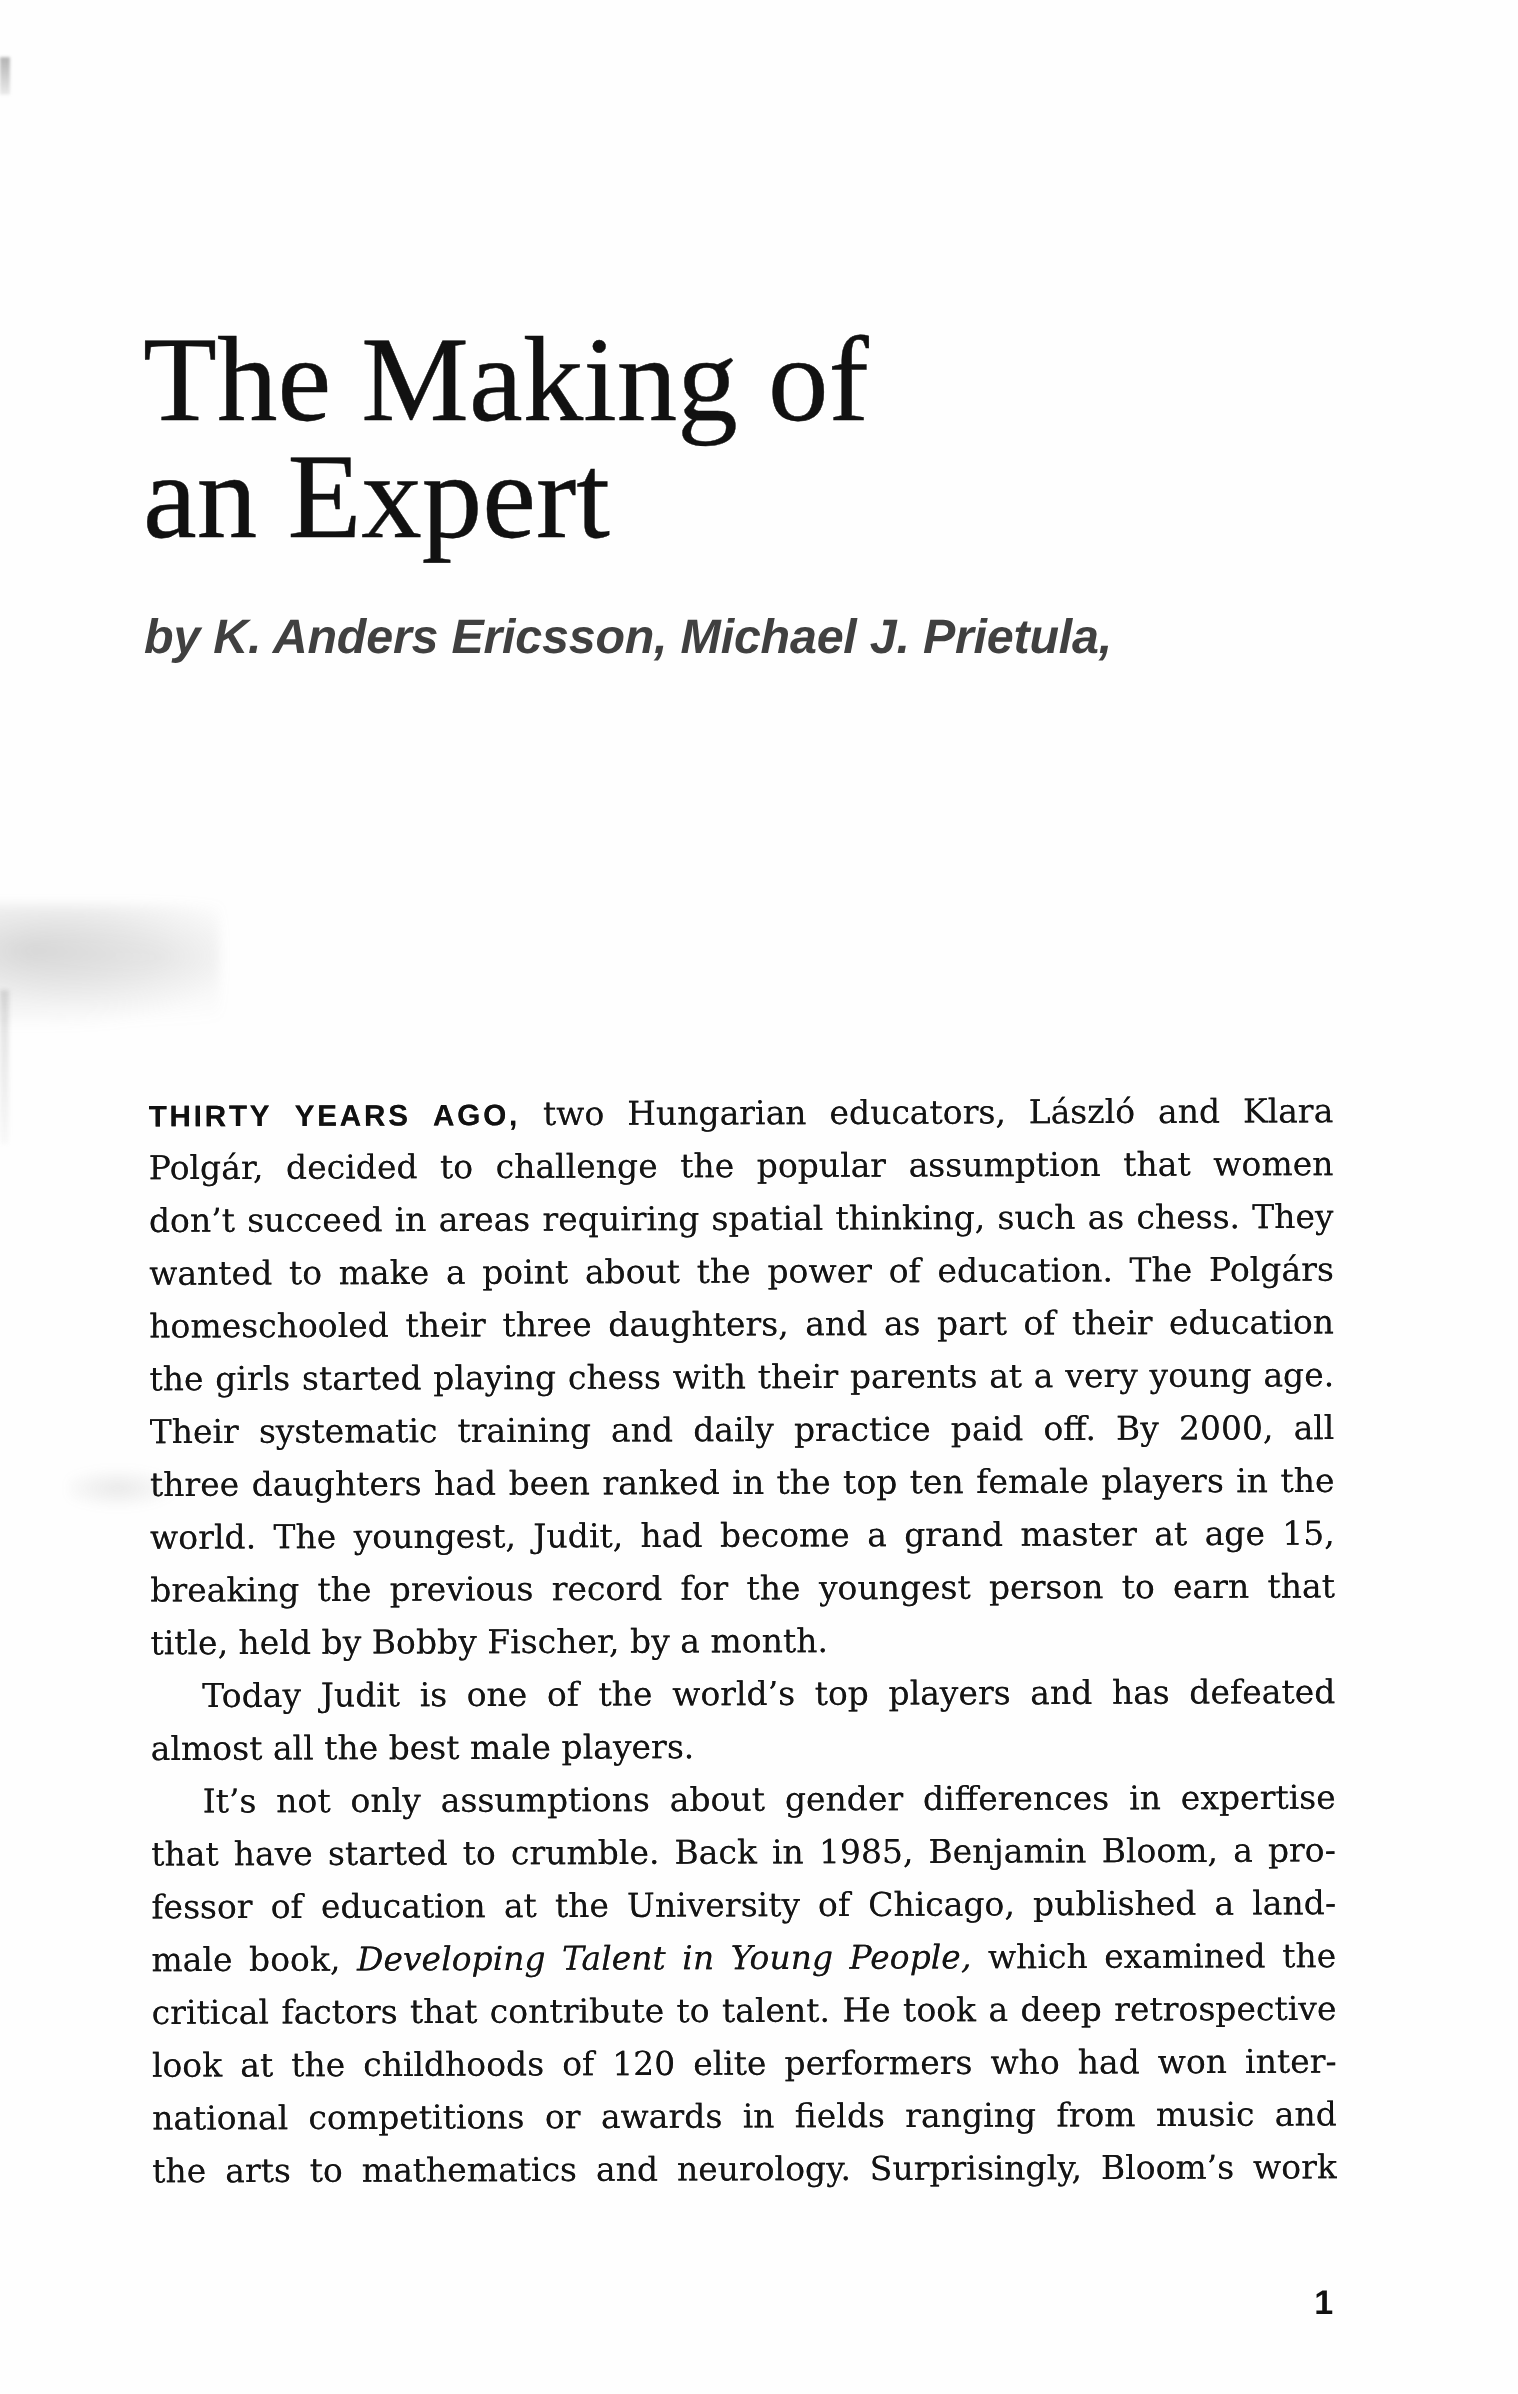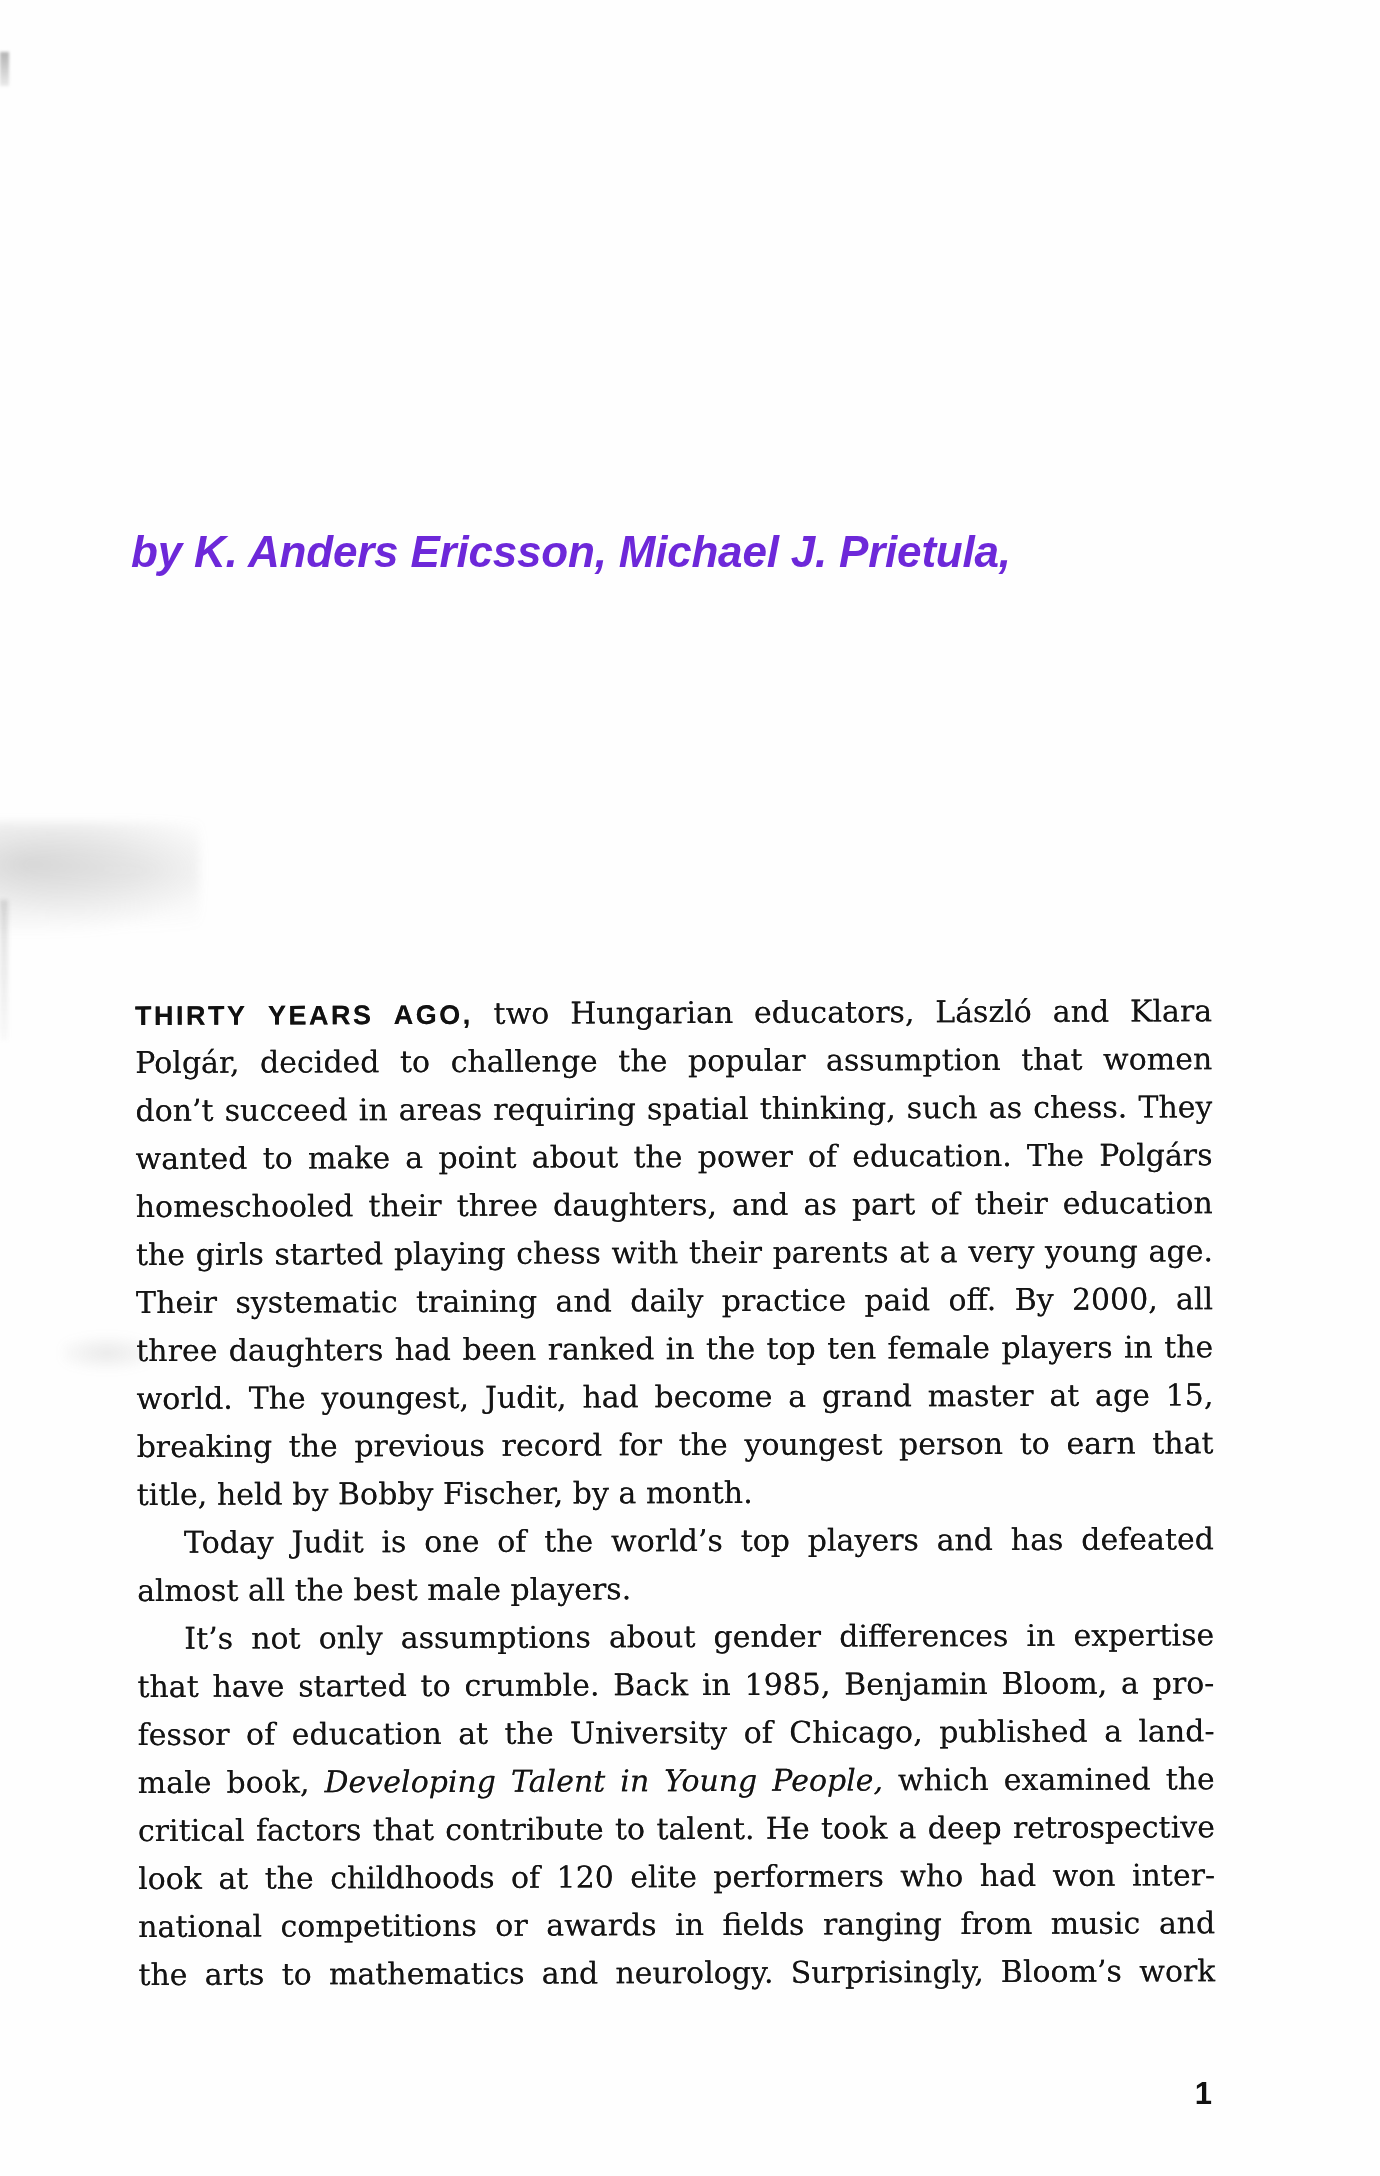--- a/index.html
+++ b/index.html
@@ -47,23 +47,23 @@
     margin: 0;
     font: 400 110px/106px "Liberation Serif", serif;
     color: #111111;
     -webkit-text-stroke: 0.4px #111111;
     white-space: nowrap;
   }
 
   
   .byline {
     position: absolute;
-    left: 131px; top: 522px;
+    left: 131px; top: 550px;
     font: italic 700 44px/60px "Liberation Sans", sans-serif;
-    color: #6d28d9;
+    color: #404040;
     white-space: nowrap;
     letter-spacing: -0.2px;
   }
 
   
   .article-body {
     position: absolute;
     left: 135px; top: 991px;
     width: 1077px;
     font: 400 30px/48px "DejaVu Serif", serif;
@@ -103,20 +103,24 @@
 </head>
 <body>
 
 <div class="page">
 
   <div class="smudge smudge-a"></div>
   <div class="smudge smudge-b"></div>
   <div class="edge-mark edge-mark-top"></div>
   <div class="edge-mark edge-mark-mid"></div>
 
+  <h1 class="title">
+    <div>The Making of</div>
+    <div>an Expert</div>
+  </h1>
 
   <div class="byline">
     <div>by K. Anders Ericsson, Michael J. Prietula,</div>
   </div>
 
   <div class="article-body" id="article-body">
       <div class="para">
         <div class="line j"><span class="lead-caps">THIRTY YEARS AGO,</span><span class="plain"> two Hungarian educators, László and Klara</span></div>
         <div class="line j"><span class="plain">Polgár, decided to challenge the popular assumption that women</span></div>
         <div class="line j"><span class="plain">don’t succeed in areas requiring spatial thinking, such as chess. They</span></div>

